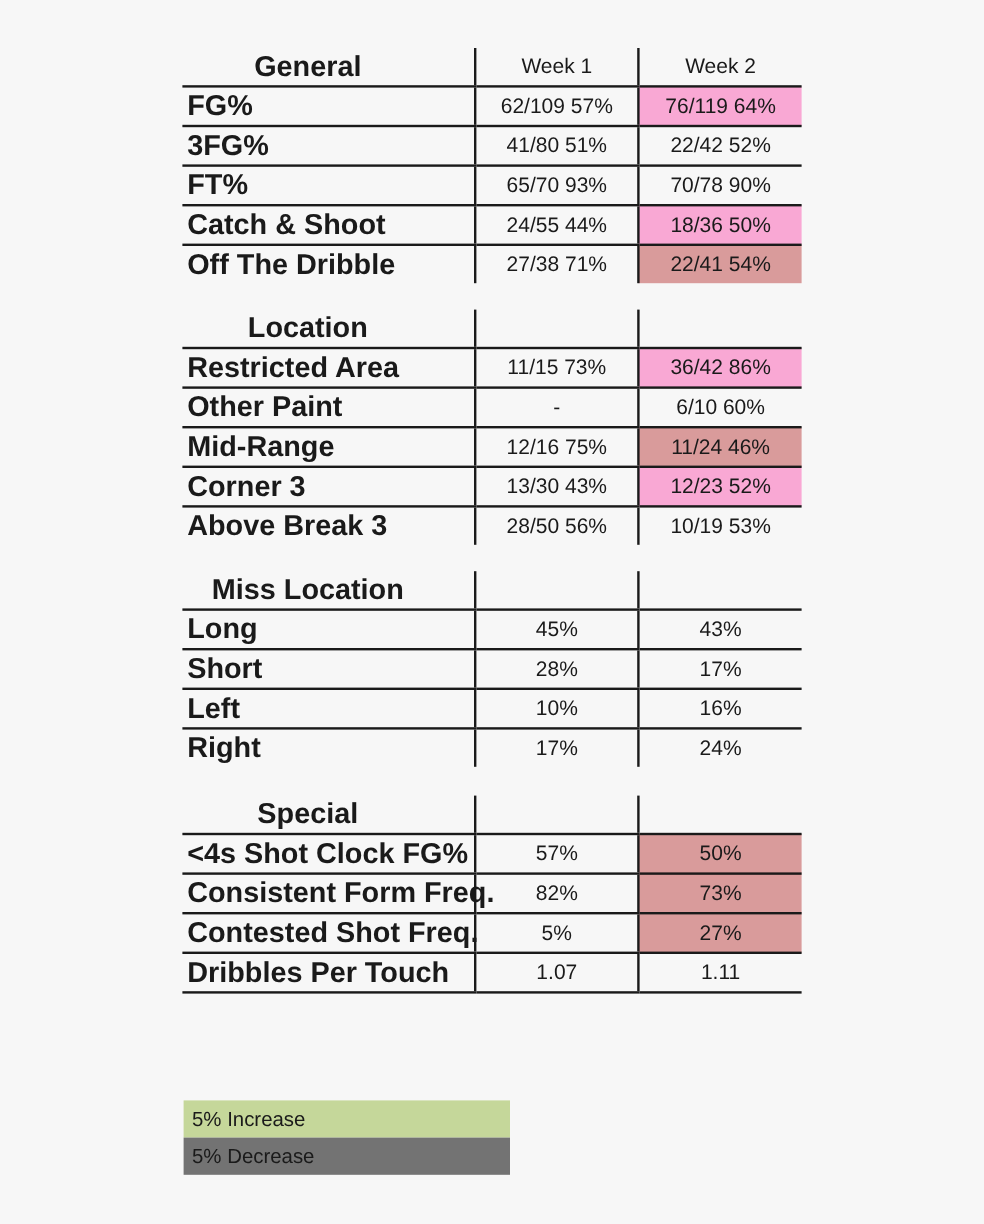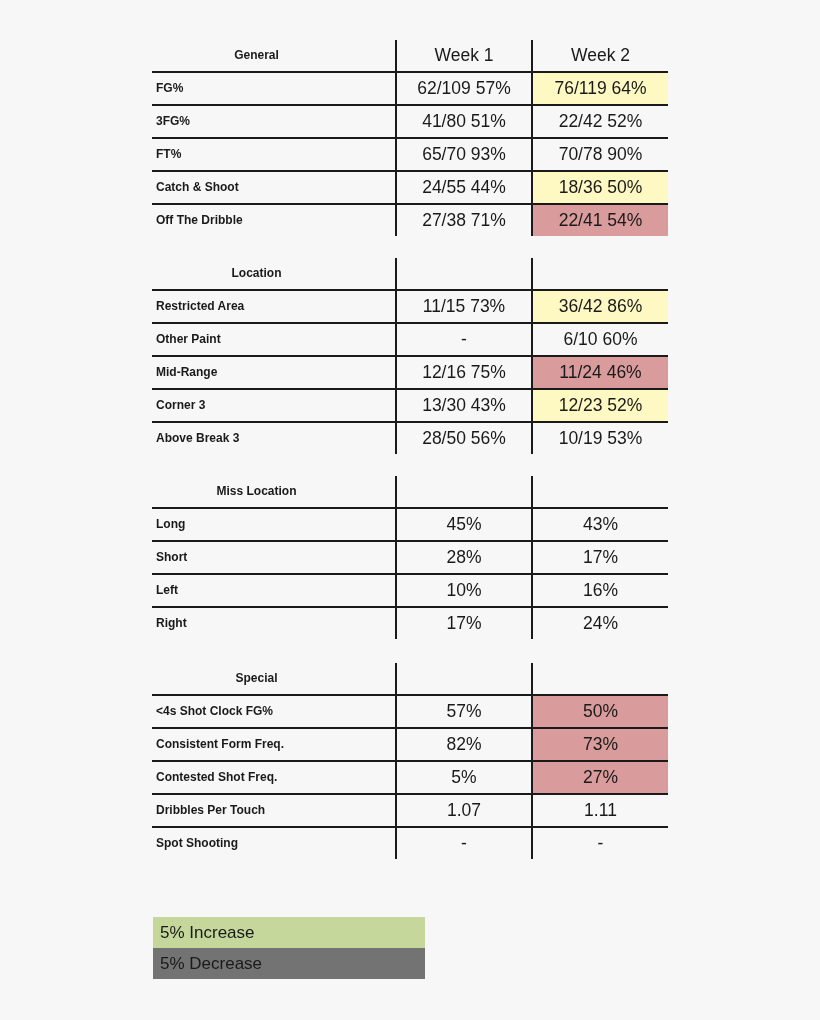--- a/index.html
+++ b/index.html
@@ -43,30 +43,30 @@
   .sec-head td.val { border-left:2.5px solid #1a1a1a; }
   .sec-head td.val.first { border-left:2.5px solid #1a1a1a; }
 
   
   .tbl tbody tr td { border-bottom:2.2px solid #1a1a1a; }
   .tbl tbody tr.last td { border-bottom:none; }
 
   td.lbl {
     font-weight:bold;
     text-align:left;
-    font-size:12px;
+    font-size:24px;
     padding-left:4px;
   }
   td.val {
     text-align:center;
     font-weight:normal;
     border-left:2.5px solid #1a1a1a;
     font-size:17.5px;
   }
-  td.val.up   { background:#fef9c3; }
+  td.val.up   { background:#f9a8d4; }
   td.val.down { background:#d99b9b; }
 
   
   #legend {
     position:absolute;
     left:153px;
     top:917px;
     width:272px;
   }
   .leg-row {
@@ -228,25 +228,20 @@
           </tr>
           <tr>
             <td class="lbl">Contested Shot Freq.</td>
             <td class="val first ">5%</td>
             <td class="val down">27%</td>
           </tr>
           <tr>
             <td class="lbl">Dribbles Per Touch</td>
             <td class="val first ">1.07</td>
             <td class="val ">1.11</td>
-          </tr>
-          <tr class="last">
-            <td class="lbl">Spot Shooting</td>
-            <td class="val first ">-</td>
-            <td class="val ">-</td>
           </tr>
         </tbody>
       </table>
     </div>
 
   <div id="legend">
     <div class="leg-row inc">
       <span>5% Increase</span>
     </div>
     <div class="leg-row dec">

